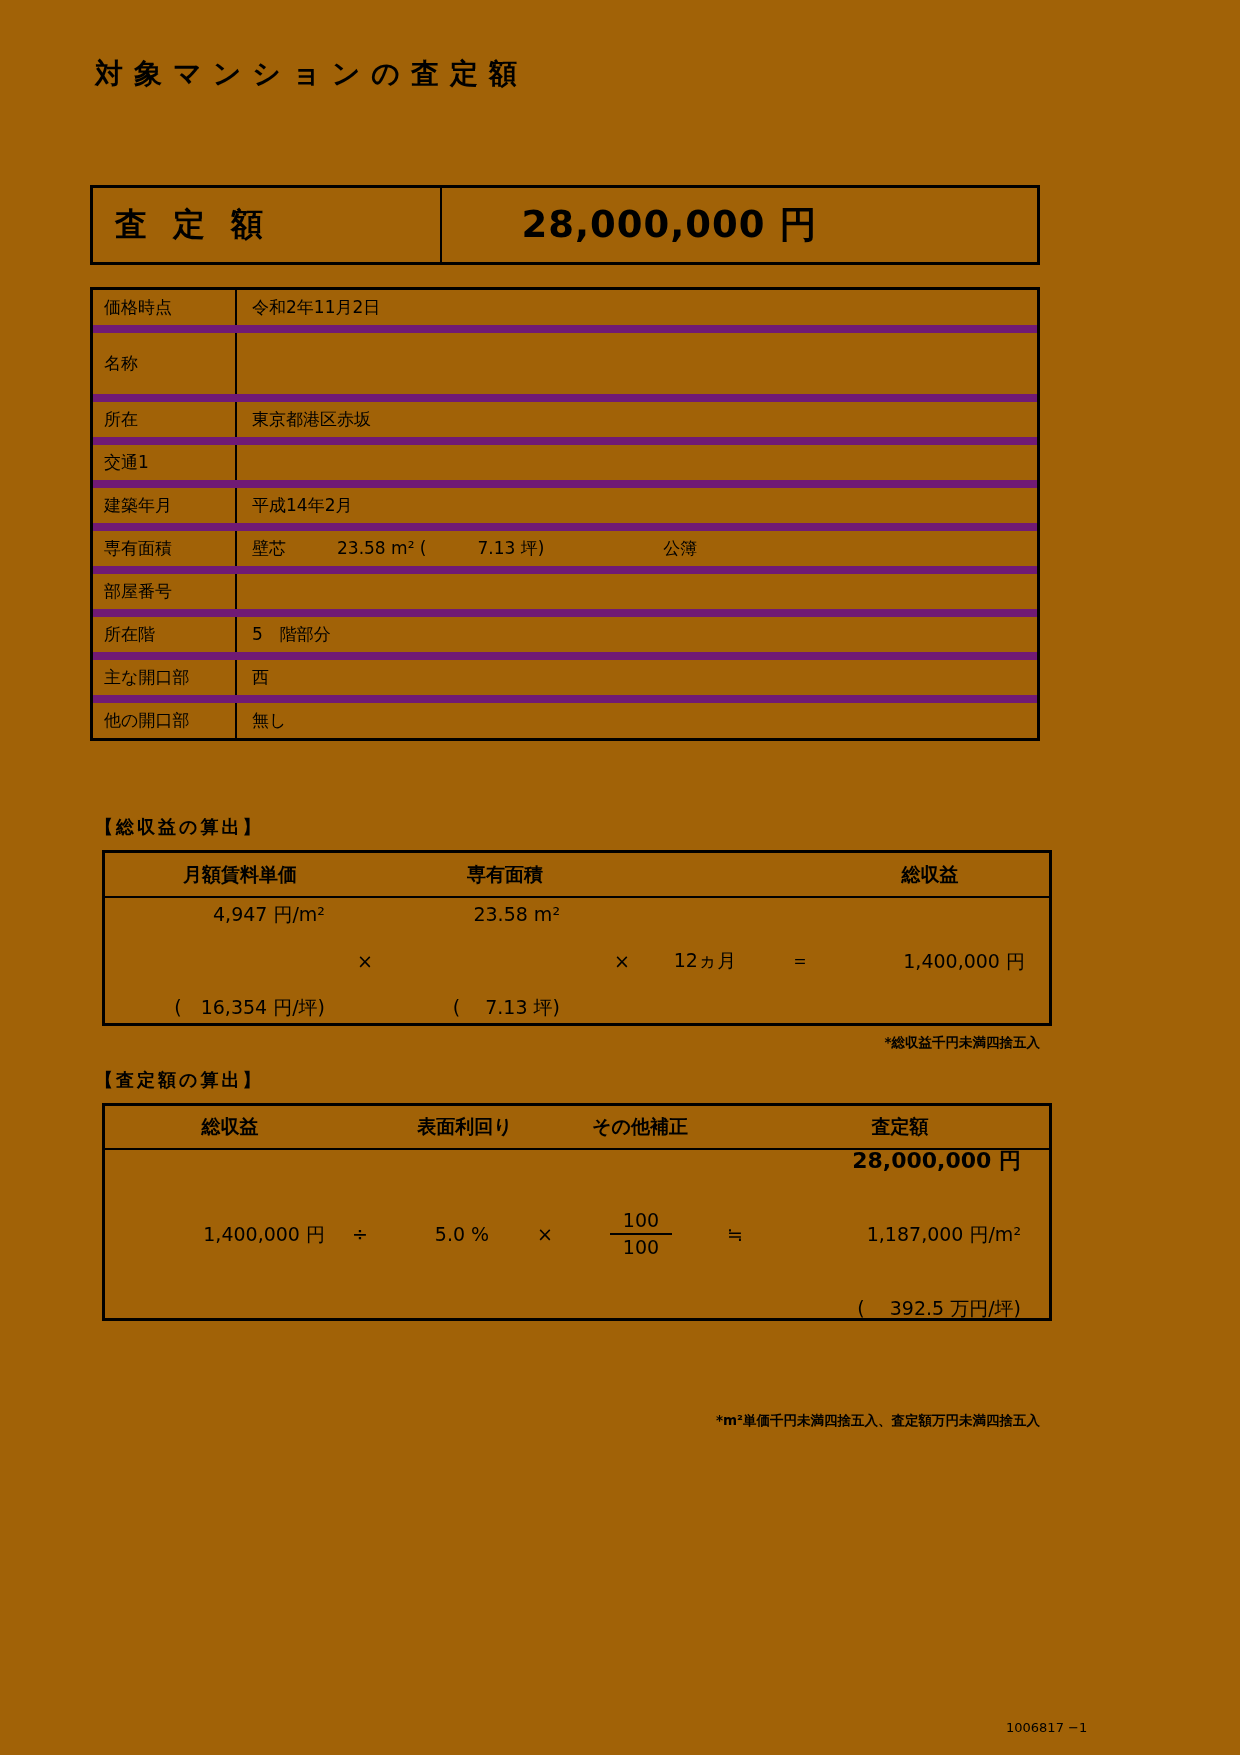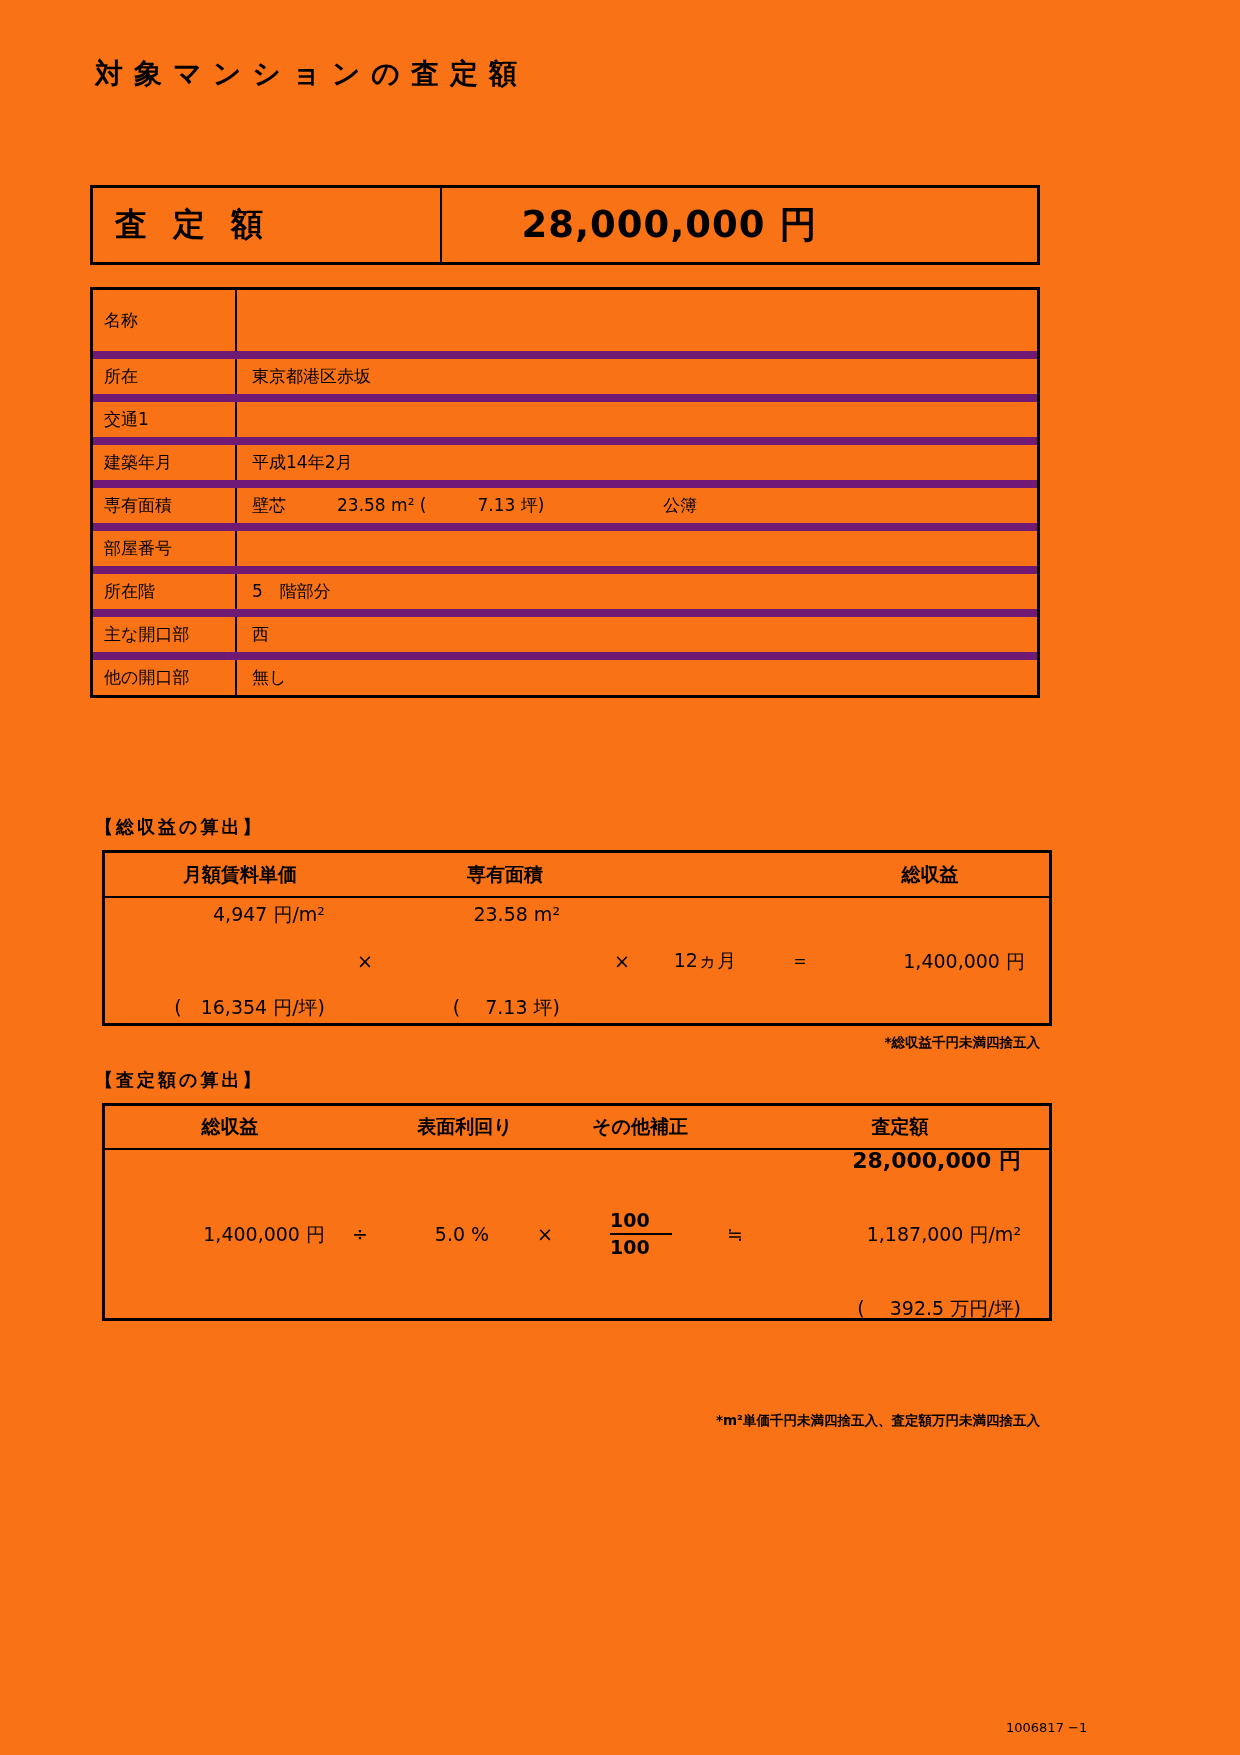--- a/index.html
+++ b/index.html
@@ -1,18 +1,18 @@
 <!DOCTYPE html>
 <html><head>
 <meta charset="utf-8">
 <style>
   html,body { margin:0; padding:0; background:#e8e8e8; }
   #page {
     position:relative; width:1240px; height:1755px; margin:0 auto;
-    background:#f97316; color:#000;
+    background:#a16207; color:#000;
     font-family:"DejaVu Sans","Liberation Sans",sans-serif;
     overflow:hidden;
   }
 
   
   .doc-title {
     position:absolute; left:95px; top:55px;
     font-size:28px; font-weight:bold; letter-spacing:11px; white-space:nowrap;
   }
 
@@ -64,21 +64,21 @@
     font-size:19px; font-weight:600;
   }
   .calc-header span {
     position:absolute; top:50%; transform:translate(-50%,-50%); white-space:nowrap;
   }
   .calc-body { position:relative; font-size:19px; }
   .abs-c { position:absolute; top:50%; transform:translate(-50%,-50%); white-space:nowrap; }
   .blk { position:absolute; top:50%; transform:translateY(-50%); text-align:right; line-height:31px; white-space:pre; }
   .op { font-size:19px; }
 
-  .fraction { position:absolute; top:50%; left:536px; transform:translate(-50%,-50%); width:62px; text-align:left; line-height:25px;font-weight:bold; }
+  .fraction { position:absolute; top:50%; left:536px; transform:translate(-50%,-50%); width:62px; text-align:center; line-height:25px; }
   .fraction .frac-bottom { border-top:2px solid #000; }
 
   .result-block { position:absolute; top:50%; transform:translateY(-50%); right:28px; text-align:right; white-space:pre; }
   .result-main { font-size:22px; font-weight:bold; line-height:29px; }
   .result-sub { font-size:19px; line-height:30px; }
 
   .footnote {
     position:absolute; right:200px;
     font-size:13.5px; font-weight:600; white-space:nowrap;
   }
@@ -94,20 +94,24 @@
 <div id="page">
 
   <div class="doc-title">対象マンションの査定額</div>
 
   <div class="summary-box">
     <div class="summary-label-cell">査定額</div>
     <div class="summary-value-cell">28,000,000 円</div>
   </div>
 
   <div class="prop-table">
+    <div class="prop-row">
+      <div class="prop-label">価格時点</div>
+      <div class="prop-value">令和2年11月2日</div>
+    </div>
     <div class="prop-row tall">
       <div class="prop-label">名称</div>
     </div>
     <div class="prop-row">
       <div class="prop-label">所在</div>
       <div class="prop-value">東京都港区赤坂</div>
     </div>
     <div class="prop-row">
       <div class="prop-label">交通1</div>
     </div>

